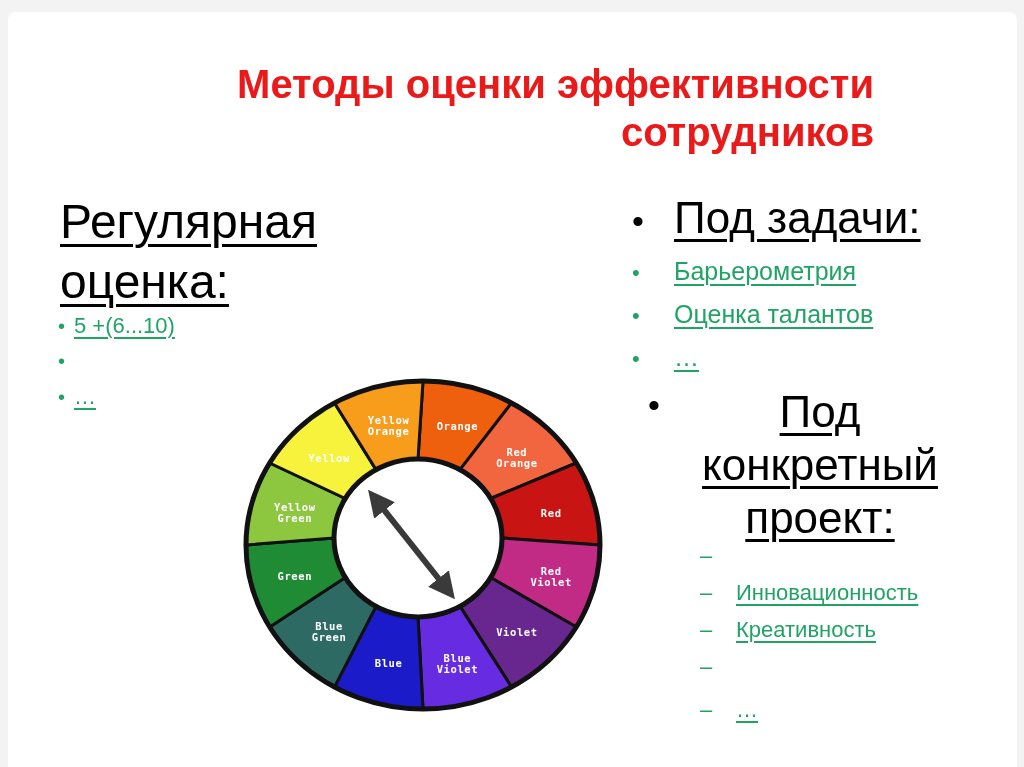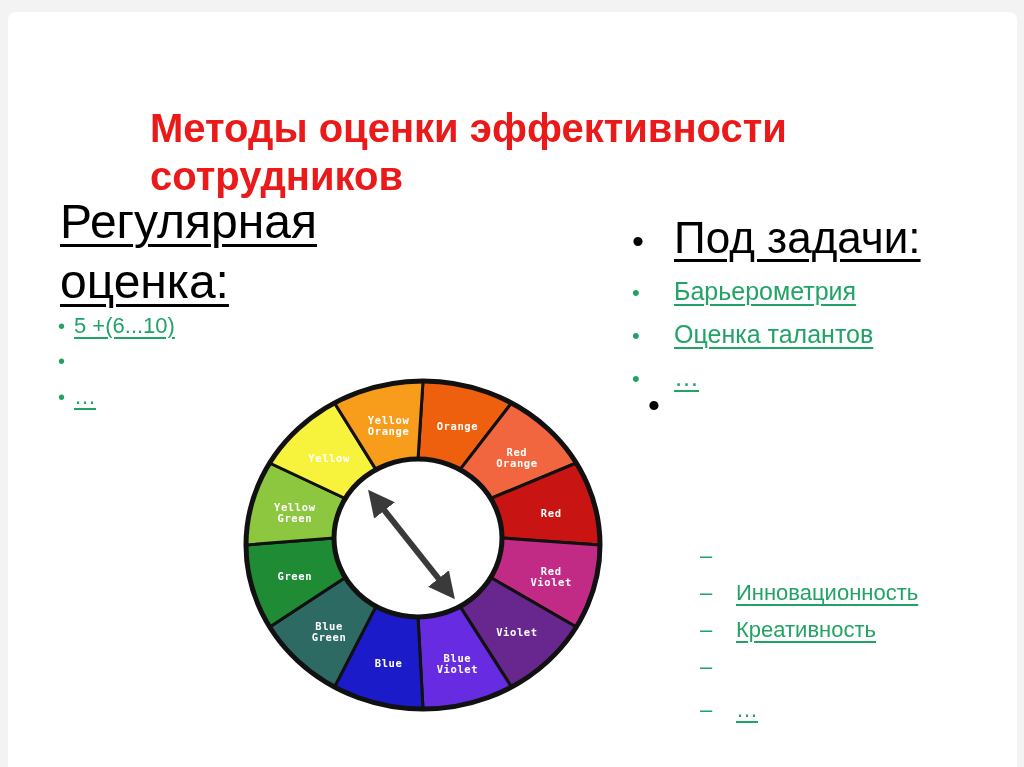--- a/index.html
+++ b/index.html
@@ -8,31 +8,30 @@
     background:#f3f3f3;
     font-family:"Liberation Sans",sans-serif;
   }
   .slide{
     position:absolute;left:8px;top:12px;right:7px;bottom:0;
     background:#ffffff;border-radius:8px 8px 0 0;
   }
   
   .title{
     position:absolute;left:150px;top:60px;width:724px;
-    text-align:left;
+    text-align:right;
     font-weight:bold;font-size:40px;line-height:1.2;
     color:var(--title);
-    margin-top:44px;
   }
   
   .left-heading{
     position:absolute;left:60px;top:192px;width:320px;
     font-size:48px;line-height:1.26;color:#000;
   }
-  .u-big{text-decoration:underline;text-decoration-thickness:3px;text-underline-offset:6px;margin-top:20px;}
+  .u-big{text-decoration:underline;text-decoration-thickness:3px;text-underline-offset:6px;}
   .left-list{position:absolute;left:58px;top:314px;width:300px;list-style:none;margin:0;padding:0;}
   .left-list li{display:flex;align-items:baseline;font-size:22px;line-height:23px;margin-bottom:12px;}
   .dot{color:var(--link);margin-right:9px;font-size:20px;}
   .glink{
     color:var(--link);
     text-decoration:underline;text-decoration-thickness:2px;text-underline-offset:4px;text-align:center;
   }
   
   .tasks{position:absolute;left:632px;top:194px;width:360px;}
   .tasks-heading{display:flex;align-items:baseline;font-size:44px;line-height:1.1;color:#000;}
@@ -134,20 +133,23 @@
     </li>
     <li>
       <span class="dot">•</span>
       <span class="glink">…</span>
     </li>
   </ul>
 </div>
 
 <div class="project">
   <span class="big-dot">•</span>
+  <div class="project-heading">
+    <span class="u-big">Под конкретный проект:</span>
+  </div>
 </div>
 <ul class="dash-list">
   <li>
     <span class="dash">–</span>
   </li>
   <li>
     <span class="dash">–</span>
     <span class="glink">Инновационность</span>
   </li>
   <li>

